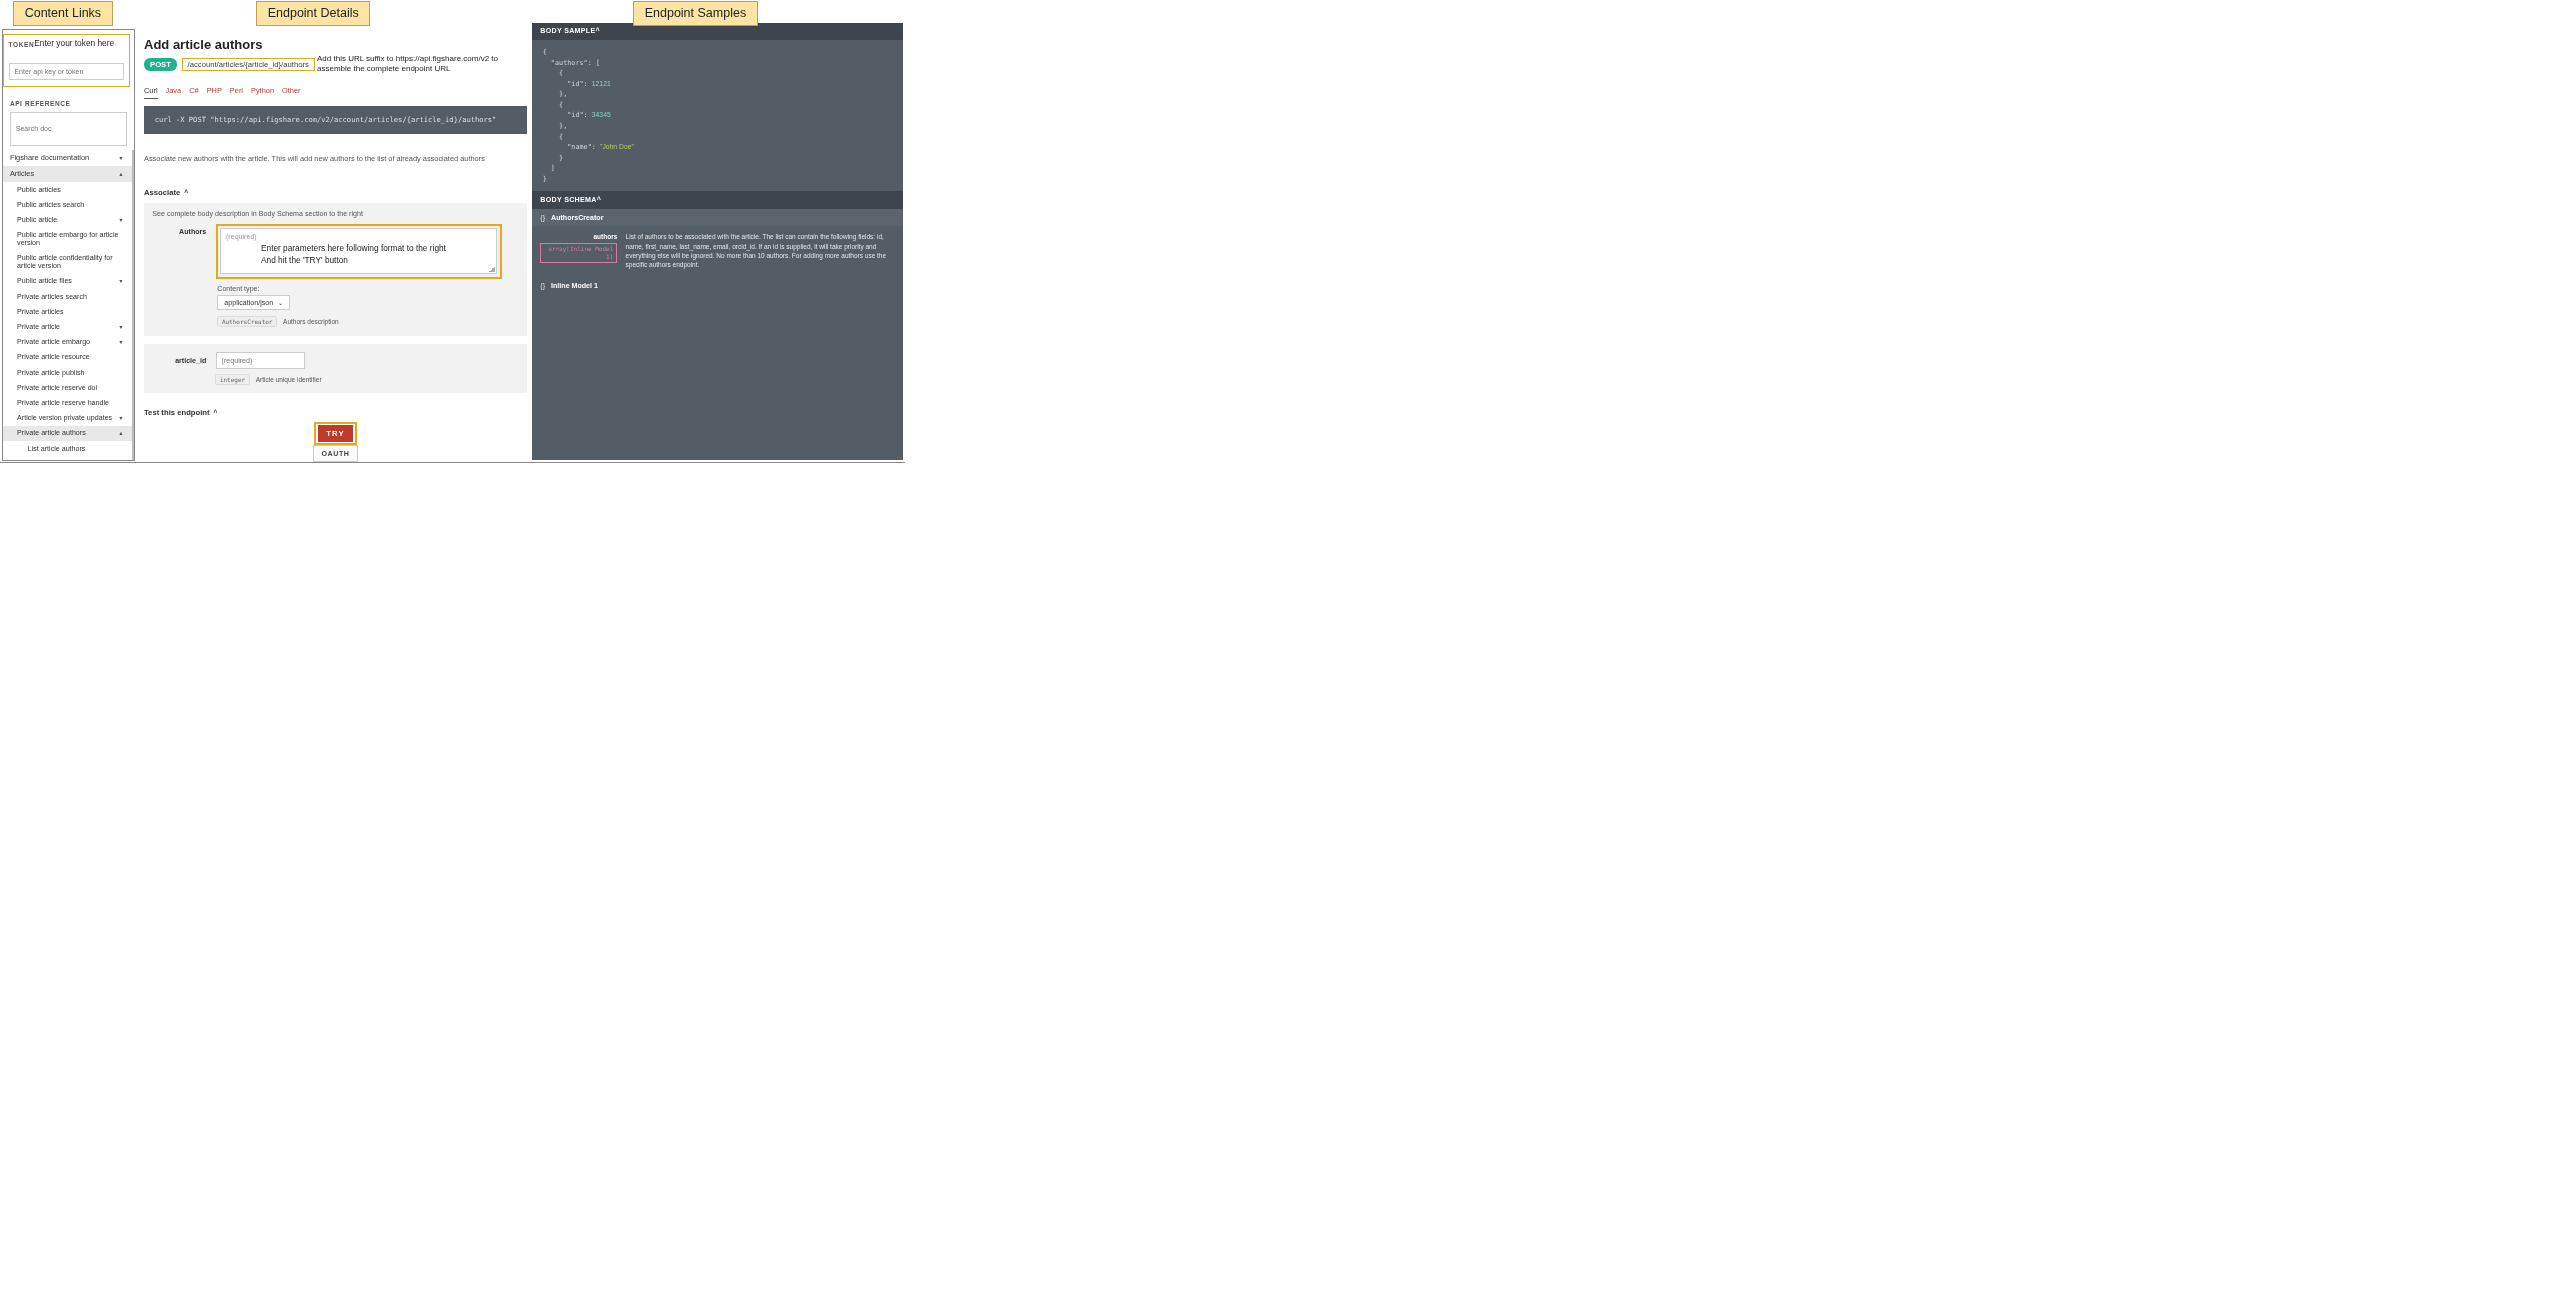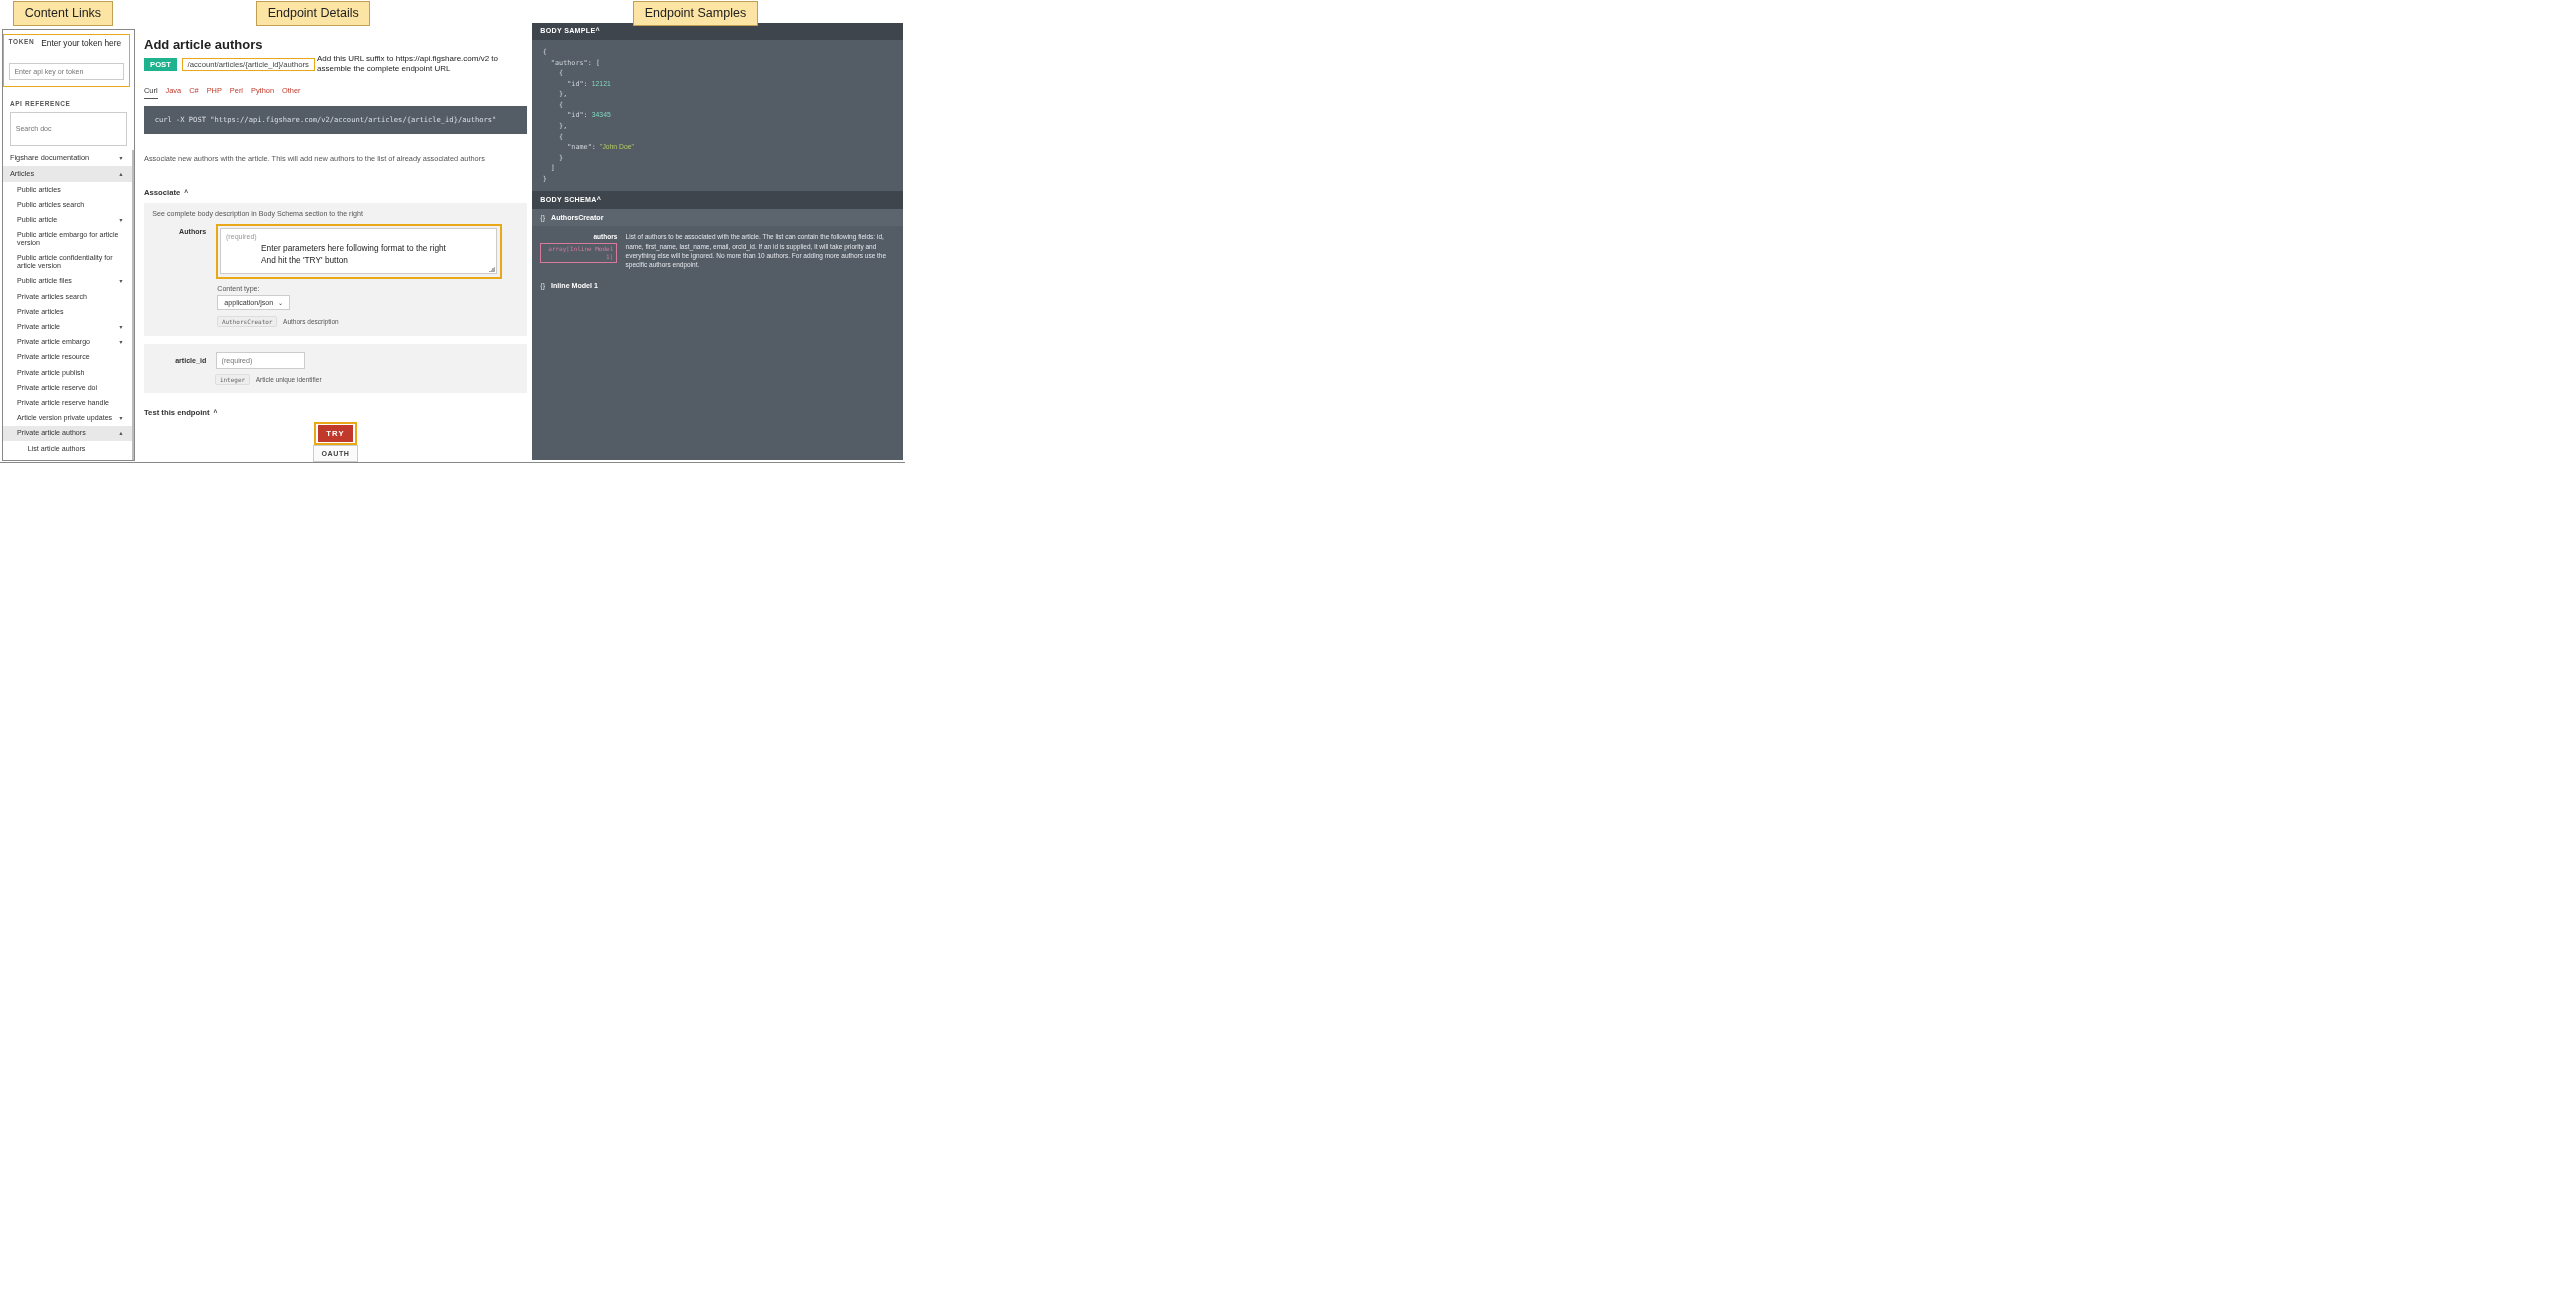--- a/index.html
+++ b/index.html
@@ -9,39 +9,39 @@
   
   .annot { position: absolute; background: #fce4a4; border: 0.6px solid #c0a050; padding: 4.2px 10.7px; font-size: 12.5px; color: #222; white-space: nowrap; z-index: 50; }
 
   
   .sidebar { position: absolute; left: 1.8px; top: 29px; width: 133px; height: 432px; border: 0.6px solid #888; background: #fff; overflow: hidden; }
   .center  { position: absolute; left: 143px; top: 22.6px; width: 385px; height: 437px; border: 0.6px solid #fff; background: #fff; }
   .right   { position: absolute; left: 532px; top: 22.6px; width: 371px; height: 437px; background: #545c66; color: #fff; font-size: 7.1px; }
 
   
   .token-box { border: 1.8px solid #e9a818; margin: 3.6px 3.6px 0 0; padding: 3.6px 4.8px 6px 4.8px; }
-  .token-row { display: flex; align-items: flex-start; gap: 7px; }
+  .token-row { display: flex; align-items: flex-end; gap: 0; }
   .token-lbl { font-size: 6.5px; letter-spacing: 0.6px; color: #555; font-weight: 600; }
   .token-tip { font-size: 8.3px; color: #222; }
   .token-input { width: 100%; height: 17px; margin-top: 15px; border: 0.6px solid #ccc; padding: 0 4.8px; font-size: 7.1px; color: #999; }
   .apiref { padding: 13px 7.1px 3.6px 7.1px; }
   .apiref-lbl { font-size: 6.5px; letter-spacing: 0.6px; color: #555; font-weight: 600; margin-bottom: 4.8px; }
   .search-input { width: 100%; height: 34px; border: 0.6px solid #ccc; padding: 0 4.8px; font-size: 7.1px; color: #999; }
   .navlist { border-right: 2.4px solid #bbb; min-height: 326px;}
   .nav-row { display: flex; align-items: center; justify-content: space-between; padding: 3.6px 8.3px 3.6px 7.1px; font-size: 7.4px; color: #333; cursor: pointer; }
   .nav-row.expanded { background: #e8e8e8; }
   .nav-row.indent1 { padding-left: 14.3px; font-size: 7.1px; }
   .nav-row.indent2 { padding-left: 25px; font-size: 7.1px; }
   .caret { font-size: 5.4px; color: #555; }
 
   
   .c-pad { padding: 13px 0 0 0; }
   .c-title { font-size: 13px; font-weight: 700; color: #222; margin-bottom: 6px; }
   .method-row { display: flex; align-items: center; gap: 4.8px; position: relative; }
-  .badge-post { background: #1eb28f; color: #fff; border-radius: 0; padding: 1.8px 6px; font-weight: 700; font-size: 7.7px; }
+  .badge-post { background: #1eb28f; color: #fff; border-radius: 6px; padding: 1.8px 6px; font-weight: 700; font-size: 7.7px; }
   .url-box { border: 1.8px solid #e9a818; padding: 1.2px 4.8px; font-size: 7.7px; color: #444; }
   .url-tip { position: absolute; left: 173px; top: -3.6px; width: 196px; font-size: 8px; line-height: 1.25; color: #222; }
   .langtabs { display: flex; gap: 8px; margin-top: 15.5px; font-size: 7.4px; }
   .langtab { color: #c0392b; cursor: pointer; }
   .langtab.active { color: #333; border-bottom: 1.2px solid #555; padding-bottom: 2.4px; }
   .codeblk { background: #545c66; color: #dce1e6; font-family: ui-monospace, Consolas, monospace; font-size: 7.1px; padding: 9.5px 10.7px; margin-top: 7.1px; white-space: nowrap; }
   .desc { margin-top: 20px; font-size: 7.4px; color: #555; }
   .parmhdr { margin-top: 25px; font-size: 7.7px; font-weight: 700; color: #333; }
   .parambox { background: #f2f2f2; margin-top: 6px; padding: 7.1px 8.3px 8.3px 8.3px; position: relative; }
   .paramnote { font-size: 7.1px; color: #555; margin-bottom: 6px; }

